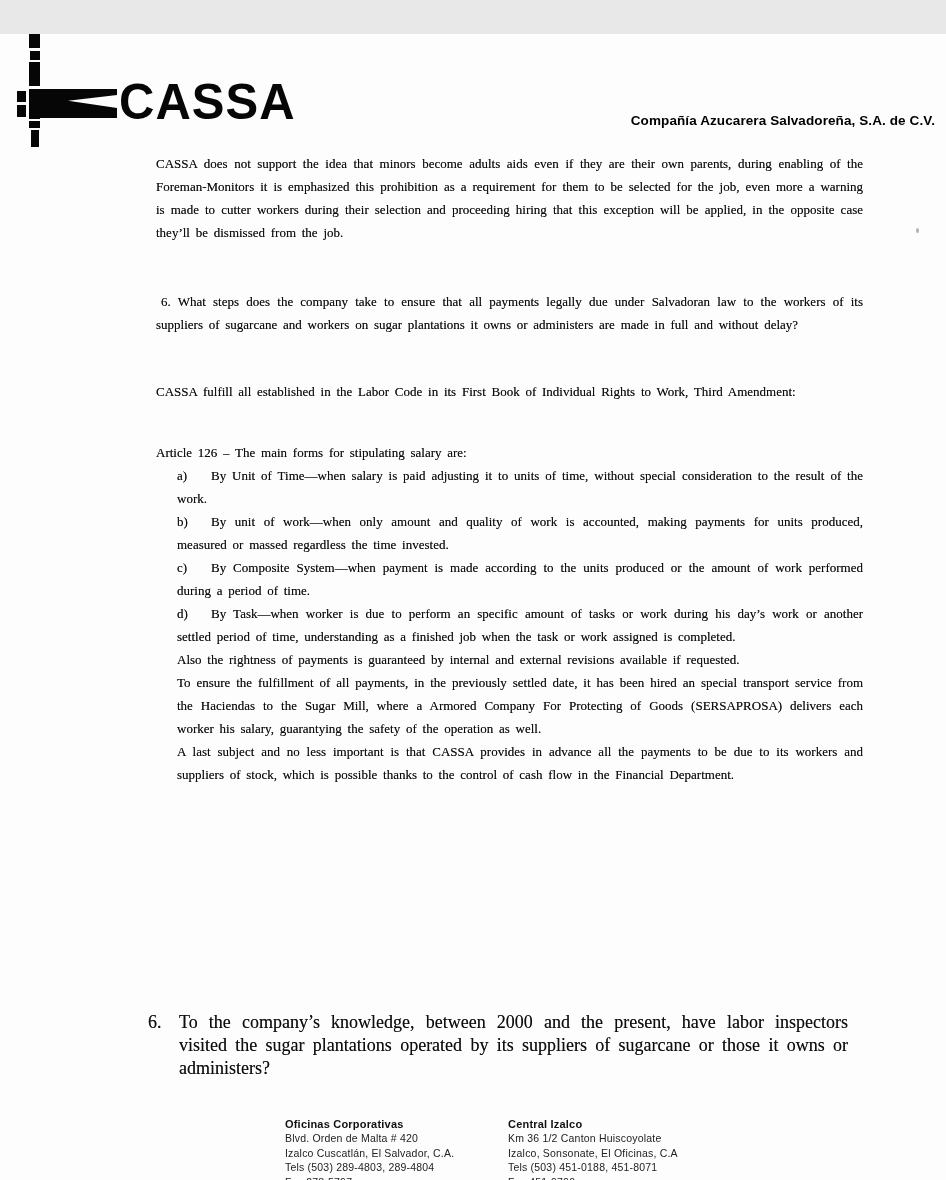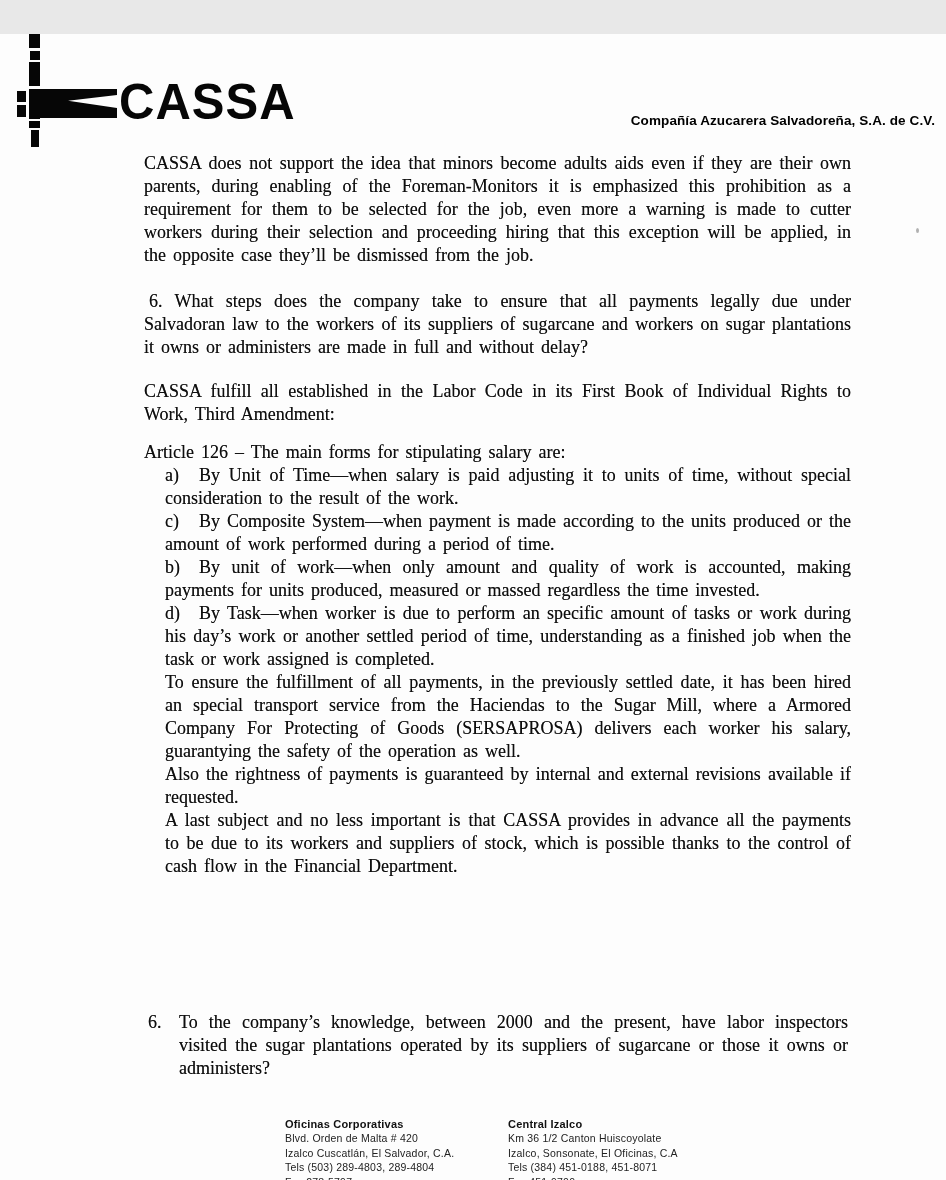--- a/index.html
+++ b/index.html
@@ -41,22 +41,22 @@
   }
   .company-name {
     position: absolute; right: 11px; top: 79px;
     font-family: "Liberation Sans", sans-serif;
     font-weight: bold; font-size: 13.5px; color: #000000;
     letter-spacing: 0.1px; white-space: nowrap;
   }
 
   
   .doc-text {
-    position: absolute; left: 144px; width: 707px;
-    font-size: 18px; line-height: 23px;
+    position: absolute; left: 156px; width: 707px;
+    font-size: 13px; line-height: 23px;
     text-align: justify; word-spacing: 2.5px;
     text-shadow: 0 0 0.5px rgba(0,0,0,0.55);
   }
   #para-minors        { top: 118px; }
   #question-payments  { top: 256px; text-indent: 5px; }
   #answer-intro       { top: 346px; }
   #article-block      { top: 407px; }
   .list-item, .cont-para { margin-left: 21px; }
   .li-label { display: inline-block; width: 34px; text-indent: 0; }
 
@@ -111,41 +111,41 @@
 
   <p class="doc-text" id="para-minors">CASSA does not support the idea that minors become adults aids even if they are their own parents, during enabling of the Foreman-Monitors it is emphasized this prohibition as a requirement for them to be selected for the job, even more a warning is made to cutter workers during their selection and proceeding hiring that this exception will be applied, in the opposite case they’ll be dismissed from the job.</p>
 
   <p class="doc-text" id="question-payments"><span>6.</span><span> </span><span>What steps does the company take to ensure that all payments legally due under Salvadoran law to the workers of its suppliers of sugarcane and workers on sugar plantations it owns or administers are made in full and without delay?</span></p>
 
   <p class="doc-text" id="answer-intro">CASSA fulfill all established in the Labor Code in its First Book of Individual Rights to Work, Third Amendment:</p>
 
   <div class="doc-text" id="article-block">
     <p>Article 126 – The main forms for stipulating salary are:</p>
     <p class="list-item"><span class="li-label">a)</span><span>By Unit of Time—when salary is paid adjusting it to units of time, without special consideration to the result of the work.</span></p>
+    <p class="list-item"><span class="li-label">b)</span><span>By unit of work—when only amount and quality of work is accounted, making payments for units produced, measured or massed regardless the time invested.</span></p>
     <p class="list-item"><span class="li-label">c)</span><span>By Composite System—when payment is made according to the units produced or the amount of work performed during a period of time.</span></p>
-    <p class="list-item"><span class="li-label">b)</span><span>By unit of work—when only amount and quality of work is accounted, making payments for units produced, measured or massed regardless the time invested.</span></p>
     <p class="list-item"><span class="li-label">d)</span><span>By Task—when worker is due to perform an specific amount of tasks or work during his day’s work or another settled period of time, understanding as a finished job when the task or work assigned is completed.</span></p>
+    <p class="cont-para">Also the rightness of payments is guaranteed by internal and external revisions available if requested.</p>
     <p class="cont-para">To ensure the fulfillment of all payments, in the previously settled date, it has been hired an special transport service from the Haciendas to the Sugar Mill, where a Armored Company For Protecting of Goods (SERSAPROSA) delivers each worker his salary, guarantying the safety of the operation as well.</p>
-    <p class="cont-para">Also the rightness of payments is guaranteed by internal and external revisions available if requested.</p>
     <p class="cont-para">A last subject and no less important is that CASSA provides in advance all the payments to be due to its workers and suppliers of stock, which is possible thanks to the control of cash flow in the Financial Department.</p>
   </div>
 
   <div class="question-hanging">
     <div class="q-num">6.</div>
     <div class="q-text">To the company’s knowledge, between 2000 and the present, have labor inspectors visited the sugar plantations operated by its suppliers of sugarcane or those it owns or administers?</div>
   </div>
 
   <div class="footer-col" id="footer-offices">
     <div class="footer-title">Oficinas Corporativas</div>
     <div>Blvd. Orden de Malta # 420</div>
     <div>Izalco Cuscatlán, El Salvador, C.A.</div>
     <div>Tels  (503) 289-4803, 289-4804</div>
     <div>Fax  278-5797</div>
   </div>
   <div class="footer-col" id="footer-central">
     <div class="footer-title">Central Izalco</div>
     <div>Km  36 1/2 Canton Huiscoyolate</div>
     <div>Izalco, Sonsonate, El Oficinas, C.A</div>
-    <div>Tels  (384) 451-0188, 451-8071</div>
+    <div>Tels  (503) 451-0188, 451-8071</div>
     <div>Fax  451-9700</div>
   </div>
 
 </div>
 
 </body></html>

